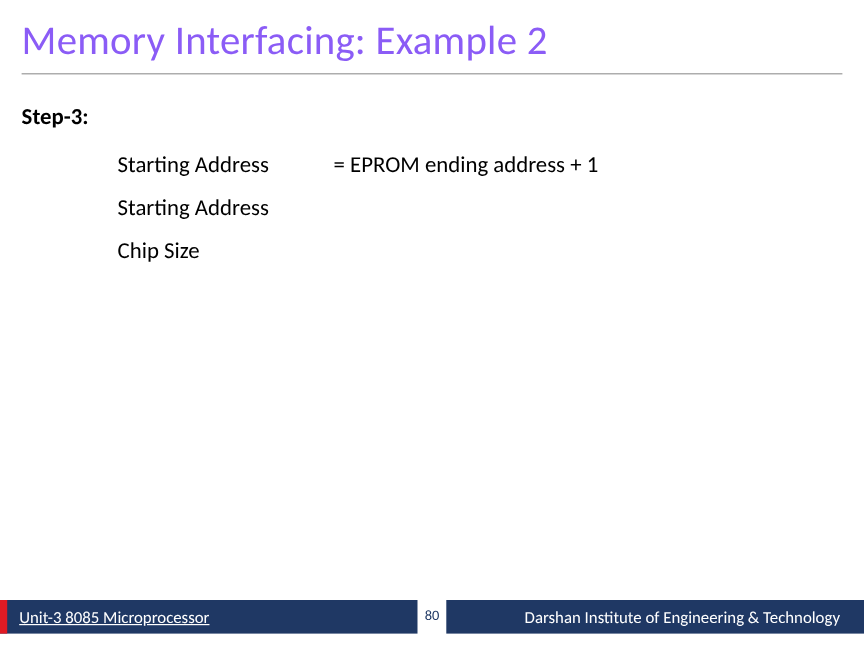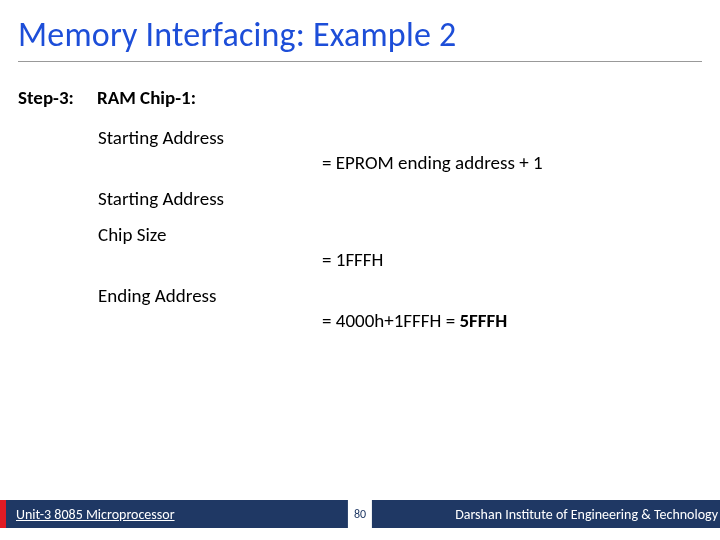--- a/index.html
+++ b/index.html
@@ -1,70 +1,62 @@
 <!DOCTYPE html>
 <html><head>
 <meta charset="utf-8">
 <style>
   * { margin: 0; padding: 0; box-sizing: border-box; }
   html, body { width: 720px; height: 540px; font-family: Calibri, "Segoe UI", Arial, sans-serif; background: #fff; color: #000; }
   .slide { width: 720px; height: 540px; position: relative; padding: 12px 18px 0 18px; }
-  .title { font-size: 34px; font-weight: 400; color: #1d4ed8; padding: 2px 0 6px 0; border-bottom: 1px solid #999; letter-spacing: 0.2px; }
+  .title { font-size: 34px; font-weight: 400; color: #8b5cf6; padding: 2px 0 6px 0; border-bottom: 1px solid #999; letter-spacing: 0.2px; }
   .body { margin-top: 18px; font-size: 19px; line-height: 1.9; }
   .step-row { display: flex; gap: 11px; font-weight: 700; margin-bottom: 4px; }
   .step-label { flex: 0 0 68px; }
   .content-block { margin-left: 80px; }
-  .row { display: flex; gap: 44px; }
+  .row { display: flex; }
   .col-left { flex: 0 0 180px; }
-  .col-right { flex: 1; margin-top: 25px; }
+  .col-right { flex: 1; }
   .fullrow { }
   .sup { font-size: 0.7em; vertical-align: super; }
   .footer { position: absolute; left: 0; bottom: 12px; width: 100%; height: 28px; background: #1f3864; color: #fff; font-size: 14px; display: flex; align-items: center; }
   .footer-left { flex: 0 0 6px; height: 100%; background: #e01b24; }
   .footer-unit { padding-left: 10px; text-decoration: underline; }
   .footer-page { position: absolute; left: 50%; transform: translateX(-50%); background: #fff; color: #1f3864; font-size: 12px; padding: 17px 6px; border-radius: 2px; }
-  .footer-inst { margin-left: auto; padding-right: 2px; text-align: right; }
+  .footer-inst { margin-left: auto; padding-right: 20px; text-align: right; }
 </style>
 </head>
 <body>
 
 <div class="slide">
 
   <div class="title">Memory Interfacing: Example 2</div>
 
   <div class="body">
 
     <div class="step-row">
       <div class="step-label">Step-3:</div>
-      <div>RAM Chip-1:</div>
     </div>
 
     <div class="content-block">
 
       <div class="row">
         <div class="col-left">Starting Address</div>
         <div class="col-right">= EPROM ending address + 1</div>
       </div>
 
       <div class="row">
         <div class="col-left">Starting Address</div>
       </div>
 
 
       <div class="row">
         <div class="col-left">Chip Size</div>
-        <div class="col-right">= 1FFFH</div>
       </div>
 
-      <div class="row">
-        <div class="col-left">Ending Address</div>
-        <div class="col-right">
-          <span>= 4000h+1FFFH = </span><b>5FFFH</b>
-        </div>
-      </div>
 
     </div>
   </div>
 
   <div class="footer">
     <div class="footer-left"></div>
     <div class="footer-unit">Unit-3 8085 Microprocessor</div>
     <div class="footer-page">80</div>
     <div class="footer-inst">Darshan Institute of Engineering &amp; Technology</div>
   </div>

